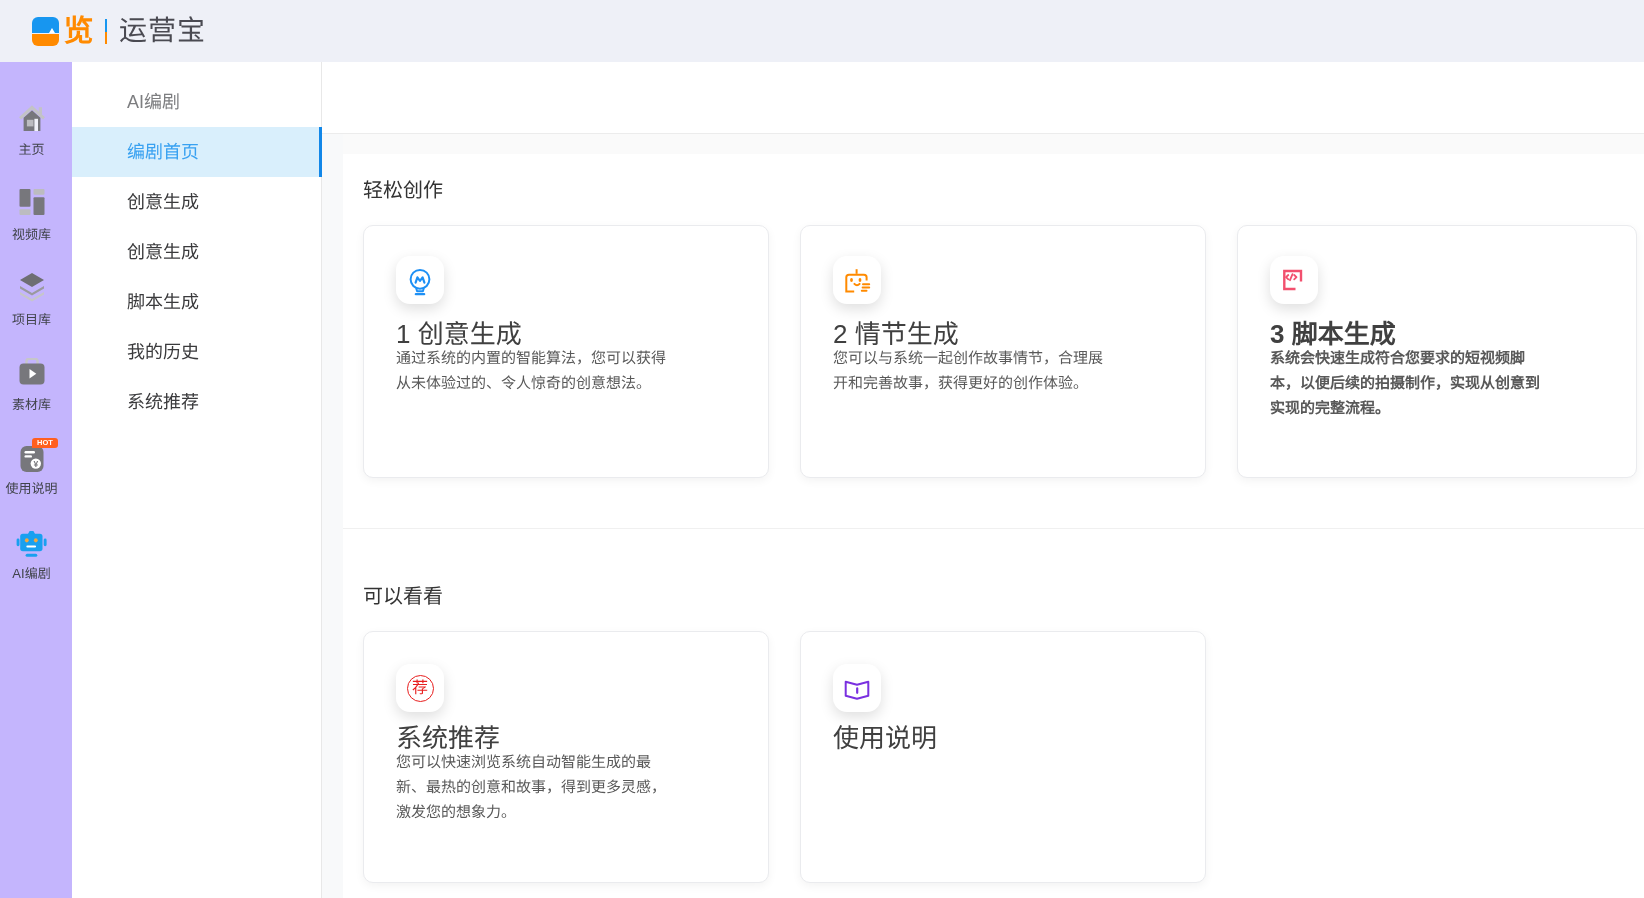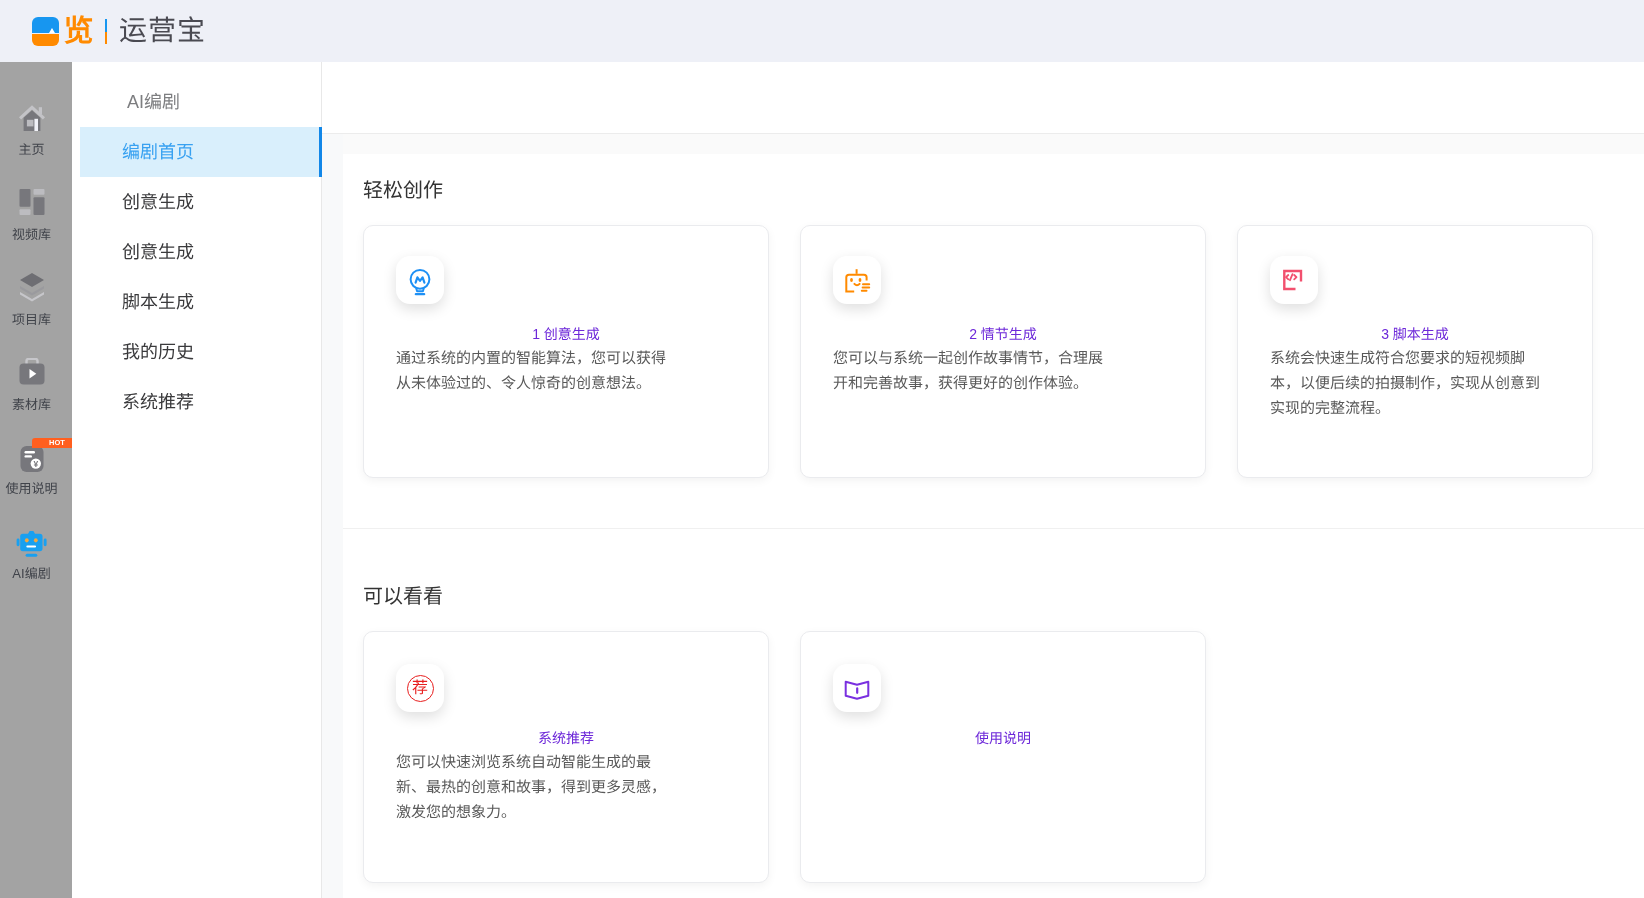--- a/index.html
+++ b/index.html
@@ -12,48 +12,48 @@
   .logo { position:absolute; left:32px; top:15px; height:32px; display:flex; align-items:center; }
   .logo-mark { width:26.5px; height:29px; border-radius:6px; overflow:hidden; position:relative; }
   .logo-mark .t { position:absolute; left:0; top:0; width:26.5px; height:16px; background:#1796f0; }
   .logo-mark .b { position:absolute; left:0; top:17px; width:26.5px; height:12px; background:#ff8a00; }
   .logo-mark .m { position:absolute; left:17px; top:11.5px; width:0; height:0; border-left:3.5px solid transparent; border-right:3.5px solid transparent; border-bottom:5.5px solid #fff; }
   .logo-lan { font-size:30px; color:#ff8a00; font-weight:700; margin-left:5px; line-height:30px; }
   .logo-div { width:2.5px; height:25px; margin-left:11px; background:linear-gradient(#1796f0 0 50%, #ff8a00 50% 100%); }
   .logo-name { font-size:28px; color:#4a4a52; font-weight:400; margin-left:12px; letter-spacing:1px; line-height:30px; }
 
   
-  .iconbar { position:absolute; left:0; top:62px; width:72px; height:836px; background:#a3a3a3; }
+  .iconbar { position:absolute; left:0; top:62px; width:72px; height:836px; background:#c4b5fd; }
   .ig { position:absolute; left:0; width:63px; text-align:center; }
   .ig svg { display:block; margin:0 auto; }
   .lb { position:absolute; left:0; width:63px; text-align:center; font-size:13px; color:#40434a; line-height:16px; }
   .hotwrap { position:relative; display:inline-block; width:24px; }
-  .hot { position:absolute; top:-7px; left:12.5px; background:#ff5f1f; color:#fff; font-size:7.5px; font-weight:700; line-height:8px; padding:1px 17px; border-radius:3px 3px 3px 0; }
+  .hot { position:absolute; top:-7px; left:12.5px; background:#ff5f1f; color:#fff; font-size:7.5px; font-weight:700; line-height:8px; padding:1px 5px; border-radius:3px 3px 3px 0; }
 
   
   .menu { position:absolute; left:72px; top:62px; width:250px; height:836px; background:#fff; border-right:1px solid #e8e8e8; padding-top:15px; }
   .menu .hd { height:50px; line-height:50px; padding-left:55px; font-size:18px; color:#7d7e80; }
-  .menu .it { height:50px; line-height:50px; padding-left:42px; font-size:18px; color:#3a3a3c; position:relative;margin-left:8px; }
+  .menu .it { height:50px; line-height:50px; padding-left:55px; font-size:18px; color:#3a3a3c; position:relative; }
   .menu .it.on { background:#d9effc; color:#38a1f1; }
   .menu .it.on::after { content:""; position:absolute; right:-1px; top:0; width:3.5px; height:50px; background:#1287e8; }
 
   
   .main { position:absolute; left:322px; top:62px; width:1322px; height:836px; background:#fff; }
   .crumb { height:72px; background:#fff; border-bottom:1px solid #ececec; }
   .gutter { position:absolute; left:0; top:72px; width:21px; height:764px; background:#f8f9fa; }
   .strip { height:20px; margin-left:21px; background:#fafafa; }
   .sect { margin-left:21px; background:#fff; padding:24px 0 0 20px; }
   .sect1 { height:375px; border-bottom:1px solid #f0f0f0; }
   .sect2 { margin-top:31px; height:371px; }
   .stitle { font-size:20px; color:#333; line-height:24px; }
   .cards { margin-top:23px; display:flex; gap:31px; }
-  .cards .card:nth-child(3) { width:356px; }
+  .cards .card:nth-child(3) { width:400px;font-weight:bold; }
   .card { width:406px; height:253px; background:#fff; border:1px solid #eaebee; border-radius:10px; box-shadow:0 3px 10px rgba(0,0,0,.05); padding:30px 32px 0 32px; }
   .tile { width:48px; height:48px; border-radius:14px; background:#fff; box-shadow:0 5px 14px rgba(0,0,0,.13); display:flex; align-items:center; justify-content:center; }
-  .ctitle { margin-top:20px; font-size:14px; color:#6d28d9; line-height:21px;text-align:center; }
+  .ctitle { margin-top:20px; font-size:26px; color:#404040; line-height:21px; }
   .cdesc { margin-top:0; font-size:15px; color:#595959; line-height:25px; }
   .sect2 .card { height:252px; padding-top:32px; }
   .sect2 .ctitle { margin-top:16px; }
   .sect2 .cdesc { }
   .jian { width:27px; height:27px; border:1.8px solid #e81e1e; border-radius:50%; color:#e81e1e; font-size:16px; line-height:24px; text-align:center; font-weight:400; }
 </style>
 </head>
 <body>
 
 <div class="topbar">

